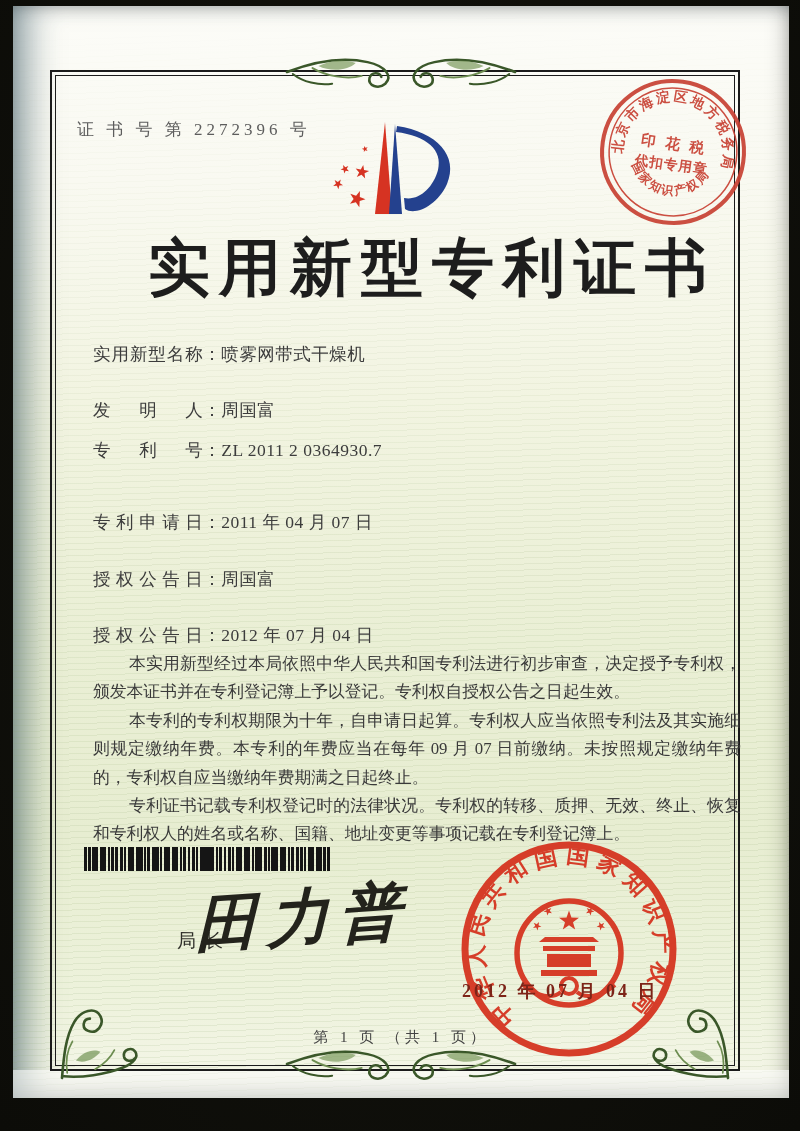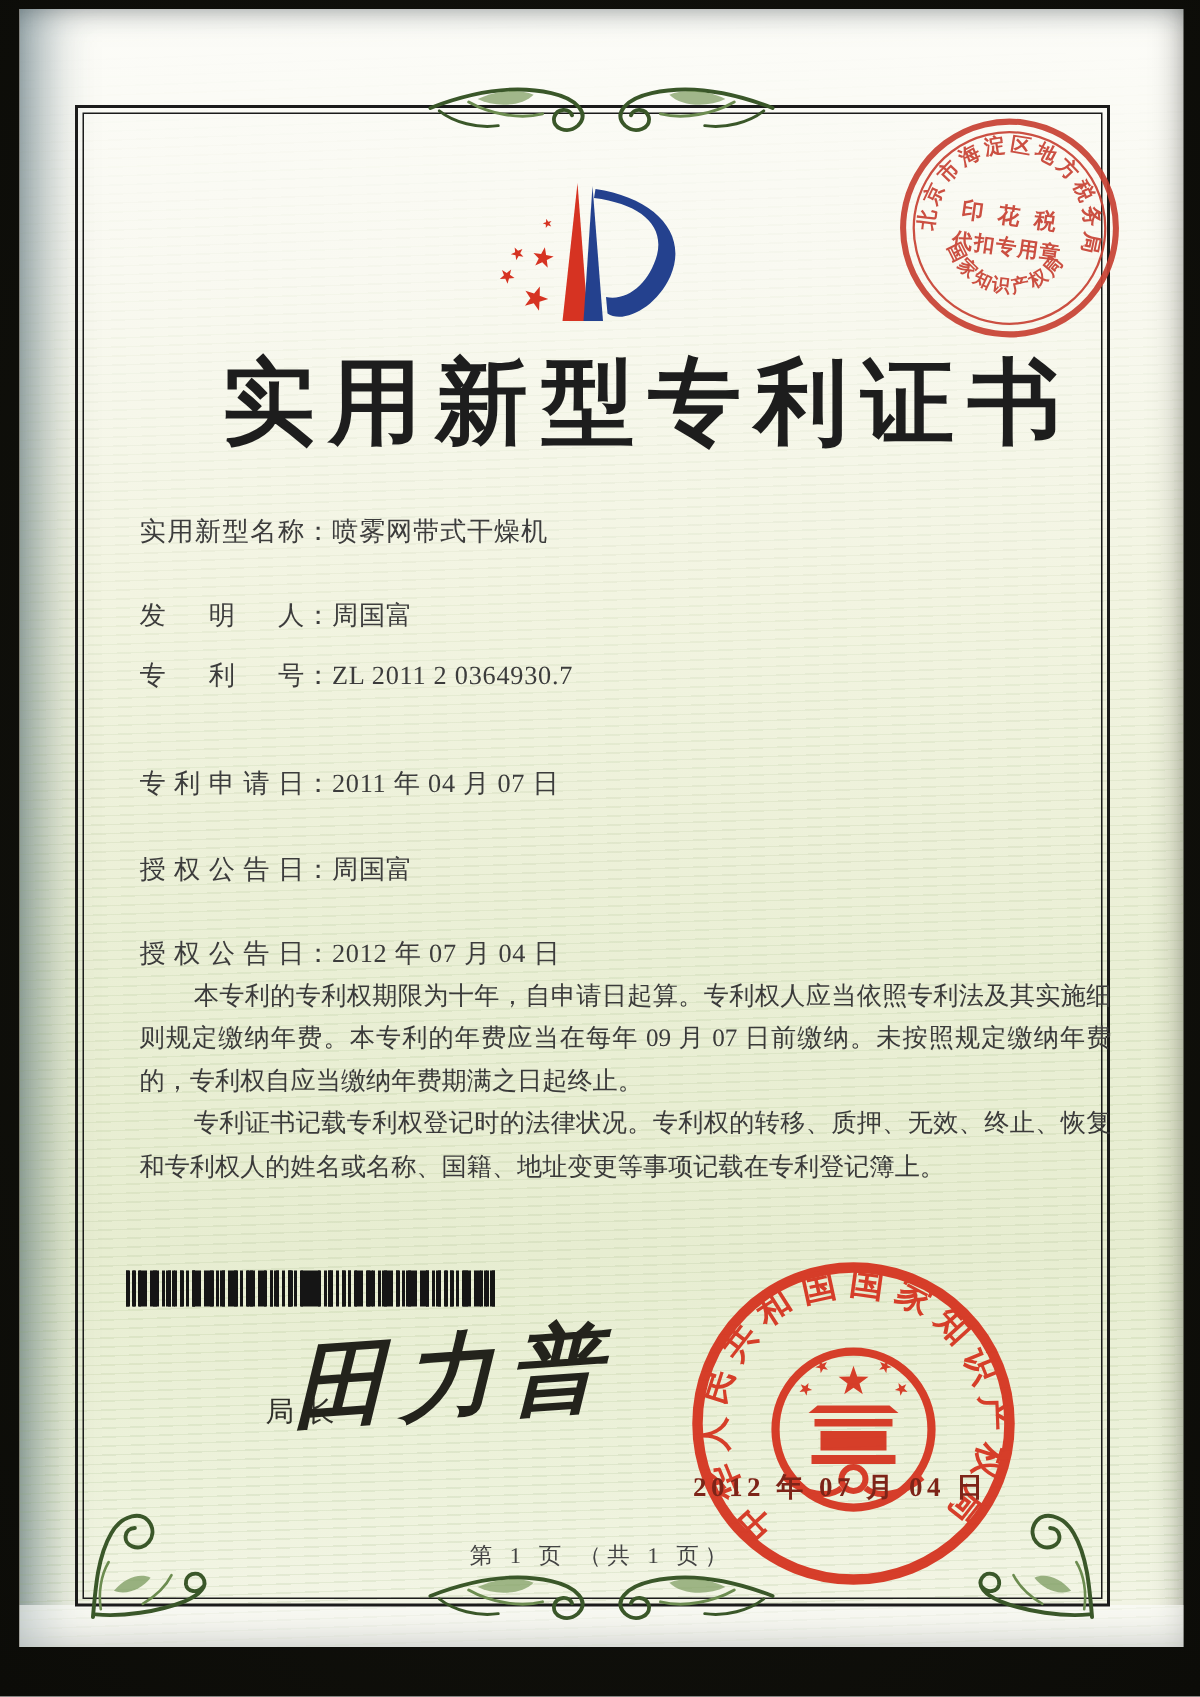--- a/index.html
+++ b/index.html
@@ -113,20 +113,21 @@
     <svg width="96" height="96" viewBox="0 0 110 110">
         <use href="#orn-corner"></use>
       </svg>
   </div>
   <div class="orn corner-br">
     <svg width="96" height="96" viewBox="0 0 110 110">
         <use href="#orn-corner"></use>
       </svg>
   </div>
 
+  <div class="cert-no">证 书 号 第 2272396 号</div>
 
   <svg class="logo" viewBox="0 0 178 124">
     <g fill="#d63322">
       <use href="#star5" transform="translate(40,39) scale(0.32) rotate(-15)"></use>
       <use href="#star5" transform="translate(20,59) scale(0.45) rotate(-25)"></use>
       <use href="#star5" transform="translate(37,62) scale(0.72) rotate(10)"></use>
       <use href="#star5" transform="translate(13,74) scale(0.52) rotate(-40)"></use>
       <use href="#star5" transform="translate(32,89) scale(0.85) rotate(20)"></use>
       <path d="M60 12 L50 104 L67 104 Z"></path>
     </g>
@@ -158,20 +159,21 @@
   <div class="title">实用新型专利证书</div>
 
   <div class="field f0"><span class="flabel">实用新型名称</span><span>：</span><span>喷雾网带式干燥机</span></div>
   <div class="field f1"><span class="flabel">发明人</span><span>：</span><span>周国富</span></div>
   <div class="field f2"><span class="flabel">专利号</span><span>：</span><span>ZL 2011 2 0364930.7</span></div>
   <div class="field f3"><span class="flabel">专利申请日</span><span>：</span><span>2011 年 04 月 07 日</span></div>
   <div class="field f4"><span class="flabel">授权公告日</span><span>：</span><span>周国富</span></div>
   <div class="field f5"><span class="flabel">授权公告日</span><span>：</span><span>2012 年 07 月 04 日</span></div>
 
   <div class="paras">
+    <p>本实用新型经过本局依照中华人民共和国专利法进行初步审查，决定授予专利权，颁发本证书并在专利登记簿上予以登记。专利权自授权公告之日起生效。</p>
     <p>本专利的专利权期限为十年，自申请日起算。专利权人应当依照专利法及其实施细则规定缴纳年费。本专利的年费应当在每年 09 月 07 日前缴纳。未按照规定缴纳年费的，专利权自应当缴纳年费期满之日起终止。</p>
     <p>专利证书记载专利权登记时的法律状况。专利权的转移、质押、无效、终止、恢复和专利权人的姓名或名称、国籍、地址变更等事项记载在专利登记簿上。</p>
   </div>
 
   <div class="barcode"></div>
 
   <div class="commissioner">局长</div>
   <div class="signature">田力普</div>
 
   <svg class="main-seal" viewBox="0 0 220 220">

